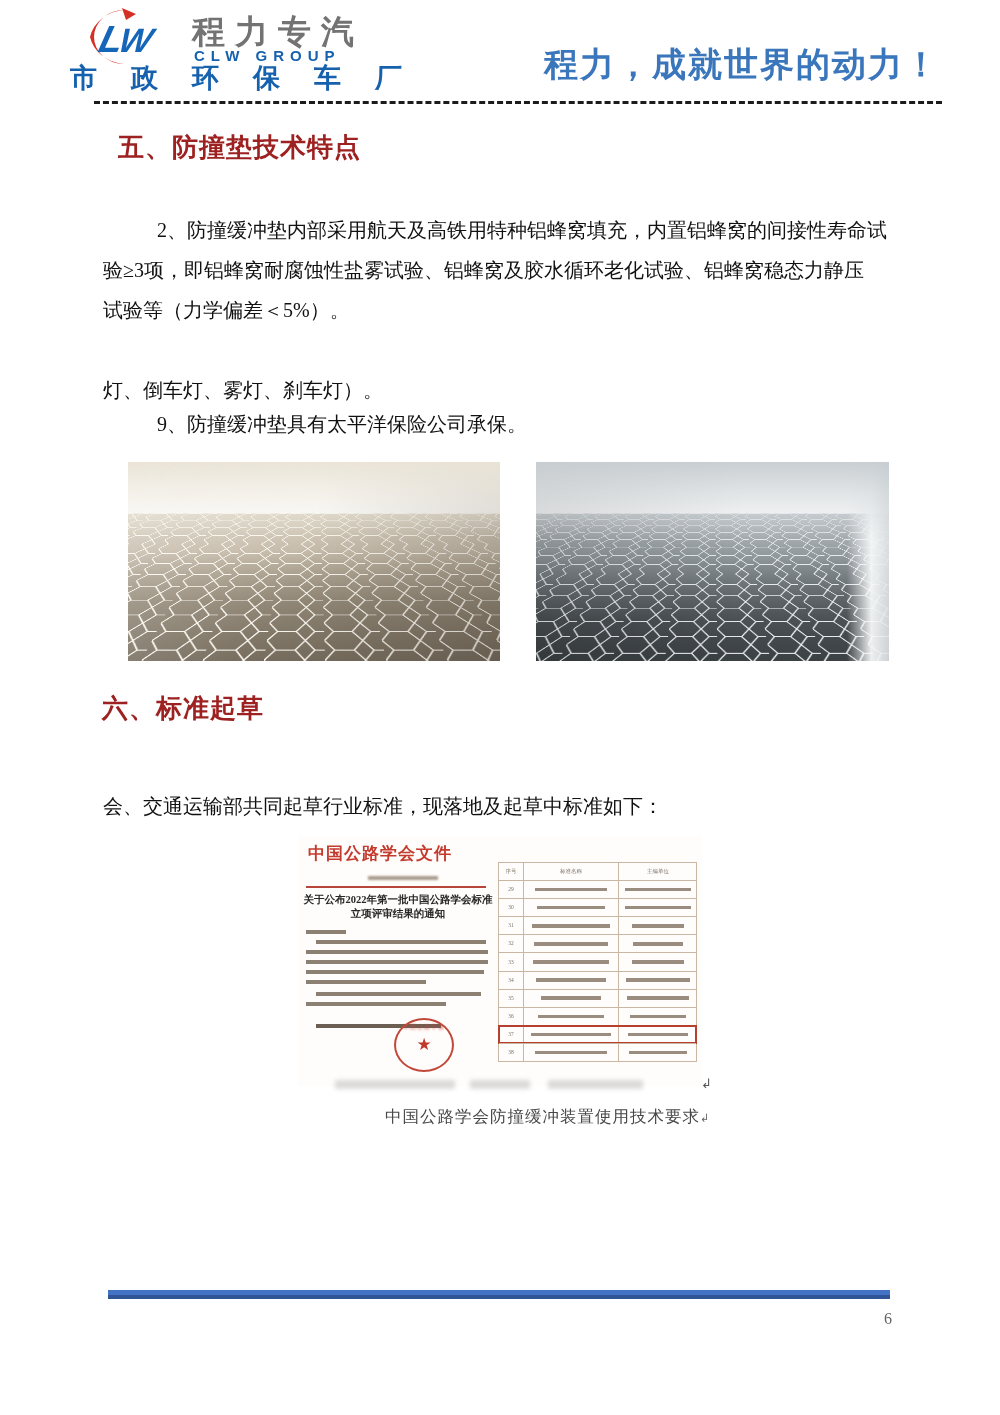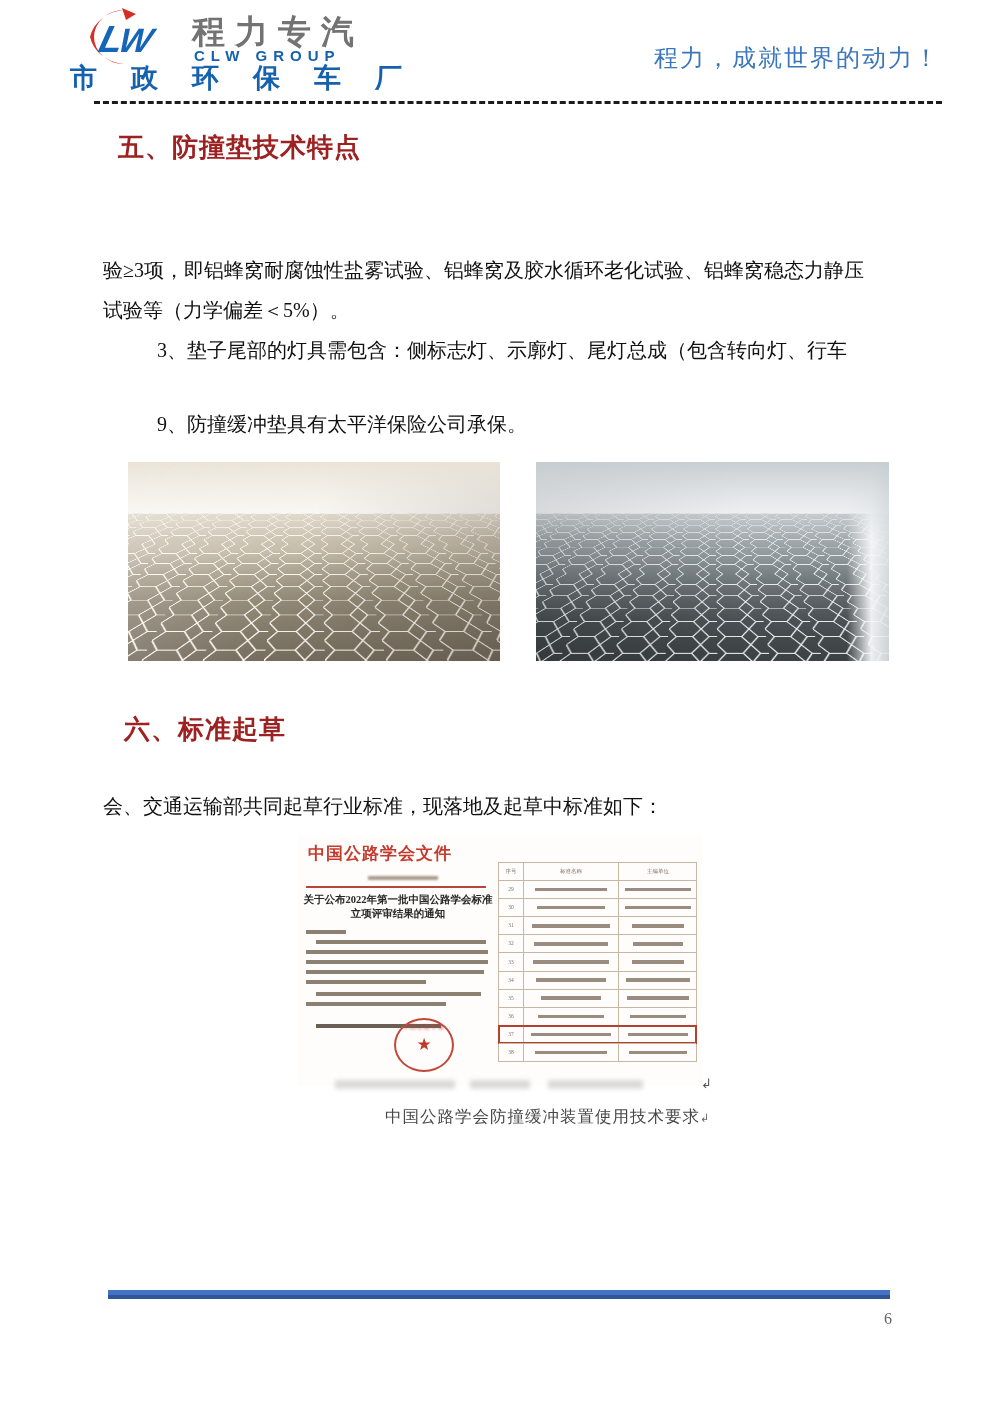--- a/index.html
+++ b/index.html
@@ -9,28 +9,28 @@
 
   
   .logo-mark { position:absolute; left:62px; top:8px; width:112px; height:60px; }
   .brand-cn { position:absolute; left:192px; top:10px; font-family:"Liberation Sans","DejaVu Sans",sans-serif;
               font-weight:bold; font-size:33px; letter-spacing:10px; color:#737373; white-space:nowrap; }
   .brand-en { position:absolute; left:194px; top:47px; font-family:"Liberation Sans","DejaVu Sans",sans-serif;
               font-weight:bold; font-size:15px; letter-spacing:6px; color:#1661ae; white-space:nowrap; }
   .sub-brand { position:absolute; left:70px; top:60px; font-family:"Liberation Sans","DejaVu Sans",sans-serif;
                font-weight:bold; font-size:27px; letter-spacing:34px; color:#1661ae; white-space:nowrap; }
   .slogan { position:absolute; left:500px; top:42px; width:440px; text-align:right;
-            font-weight:normal; font-size:24px; color:#3a76bb; letter-spacing:2px; white-space:nowrap; }
+            font-weight:bold; font-size:34px; color:#3a76bb; letter-spacing:2px; white-space:nowrap; }
   .dash-rule { position:absolute; left:94px; top:101px; width:848px; border-top:3px dashed #1c1c1c; }
 
   
   .h-red { position:absolute; font-family:"Liberation Sans","DejaVu Sans",sans-serif;
            font-weight:bold; color:#9e2121; font-size:26px; letter-spacing:1px; white-space:nowrap; }
   .h5 { left:118px; top:130px;text-align:center; }
-  .h6 { left:124px; top:691px;margin-top:21px; }
+  .h6 { left:102px; top:691px; }
   .tline { position:absolute; left:103px; width:840px; font-size:20px; color:#111; white-space:nowrap; }
   .ind { padding-left:54px; }
   .ind2 { padding-left:40px; }
 
   
   .photo { position:absolute; top:462px; height:199px; overflow:hidden; }
   .photo-left { left:128px; width:372px; }
   .photo-right { left:536px; width:353px; }
   .photo svg { position:absolute; left:-264px; bottom:-26px; transform:perspective(430px) rotateX(50deg);
                transform-origin:50% 100%; filter:blur(0.4px); }
@@ -96,23 +96,24 @@
       <text x="66" y="44" font-size="34" fill="#1565b8">W</text>
     </g>
   </svg>
   <div class="brand-cn">程力专汽</div>
   <div class="brand-en">CLW GROUP</div>
   <div class="sub-brand">市政环保车厂</div>
   <div class="slogan">程力，成就世界的动力！</div>
   <div class="dash-rule"></div>
 
   <div class="h-red h5">五、防撞垫技术特点</div>
+  <div class="tline ind" style="top:217px">2、防撞缓冲垫内部采用航天及高铁用特种铝蜂窝填充，内置铝蜂窝的间接性寿命试</div>
   <div class="tline" style="top:257px">验≥3项，即铝蜂窝耐腐蚀性盐雾试验、铝蜂窝及胶水循环老化试验、铝蜂窝稳态力静压</div>
   <div class="tline" style="top:297px">试验等（力学偏差＜5%）。</div>
-  <div class="tline ind" style="top:337px">3、垫子尾部的灯具需包含：侧标志灯、示廓灯、尾灯总成（包含转向灯、行车</div>
+  <div class="tline" style="top:377px">灯、倒车灯、雾灯、刹车灯）。</div>
   <div class="tline ind" style="top:411px">9、防撞缓冲垫具有太平洋保险公司承保。</div>
 
   <div class="photo photo-left">
     <svg width="900" height="520" viewBox="0 0 900 520">
       <defs>
         <linearGradient id="gL" x1="0" y1="0" x2="0" y2="1">
           <stop offset="0%" stop-color="#ddd6c8"></stop>
             <stop offset="35%" stop-color="#c6bcab"></stop>
           <stop offset="65%" stop-color="#958b7a"></stop>
             <stop offset="100%" stop-color="#6e6557"></stop>

